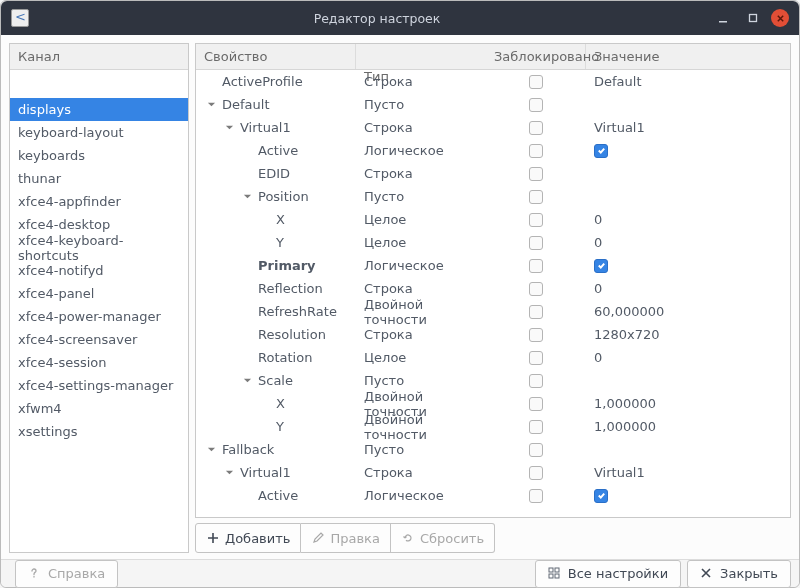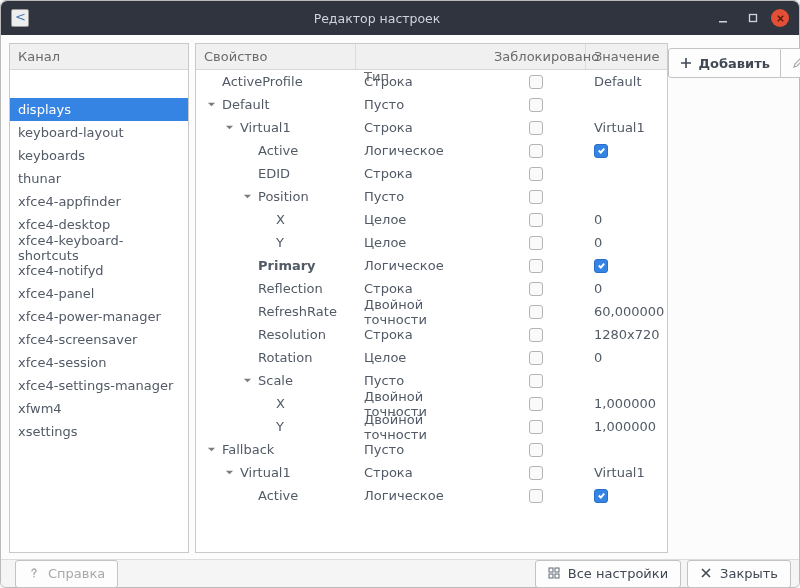--- a/index.html
+++ b/index.html
@@ -11,21 +11,21 @@
 .titlebar .title { flex: 1; text-align: center; font-size: 12.5px; color: #cfd4de; margin-left: 20px; }
 .titlebar .wbtn { width: 24px; height: 24px; display: flex; align-items: center; justify-content: center; margin-left: 6px; color: #cfd4de; cursor: pointer; }
 .titlebar .wbtn.close { background: #e24e36; border-radius: 50%; width: 18px; height: 18px; }
 .titlebar .wbtn.close svg { width: 9px; height: 9px; stroke: #5a1608; }
 .body { flex: 1; display: flex; flex-direction: column; padding: 8px; gap: 6px; min-height: 0; }
 .panes { flex: 1; display: flex; gap: 6px; min-height: 0; }
 .sidebar { width: 180px; border: 1px solid #c9c9c9; background: #fff; display: flex; flex-direction: column; }
 .sidebar .header { height: 26px; background: #f0f0f0; border-bottom: 1px solid #d6d6d6; display: flex; align-items: center; padding: 0 8px; color: #6a6a6a; font-weight: 500; }
 .sidebar .item { height: 23px; display: flex; align-items: center; padding: 0 8px; color: #525a66; cursor: pointer; }
 .sidebar .item.selected { background: #3584e4; color: #fff; margin-top: 28px; }
-.main { flex: 1; display: flex; flex-direction: row; min-width: 0; }
+.main { flex: 1; display: flex; flex-direction: column; min-width: 0; }
 .tree { flex: 1; border: 1px solid #c9c9c9; background: #fff; display: flex; flex-direction: column; min-height: 0; }
 .tree .cols { height: 26px; background: #f0f0f0; border-bottom: 1px solid #d6d6d6; display: flex; }
 .col-h { display: flex; align-items: center; padding: 0 8px; color: #6a6a6a; font-weight: 500; border-right: 1px solid #dcdcdc; }
 .col-h:last-child { border-right: none; }
 .col-prop { width: 160px; }
 .col-type { width: 130px; margin-top: 32px; }
 .col-lock { width: 100px; }
 .col-val { flex: 1; }
 .rows { flex: 1; overflow: hidden; }
 .row { height: 23px; display: flex; align-items: center; }
@@ -34,21 +34,21 @@
 .cell.type { width: 130px; padding-left: 8px; color: #525a66; }
 .cell.lock { width: 100px; justify-content: center; }
 .cell.val { flex: 1; padding-left: 8px; color: #525a66; }
 .expander { width: 14px; height: 14px; display: inline-flex; align-items: center; justify-content: center; margin-right: 4px; color: #7b7b7b; }
 .expander svg { width: 9px; height: 9px; fill: #7b7b7b; }
 .ckbox { width: 14px; height: 14px; border: 1px solid #b4b4b4; border-radius: 3px; background: #fafafa; display: inline-flex; align-items: center; justify-content: center; }
 .ckbox.checked { background: #3584e4; border-color: #2a6fc7; }
 .ckbox.checked svg { width: 9px; height: 9px; stroke: #fff; stroke-width: 2.2; fill: none; }
 .toolbar { display: flex; gap: 0; margin-top: 5px; }
 .tbtn { height: 30px; border: 1px solid #c3c3c3; background: #fdfdfd; display: flex; align-items: center; padding: 0 10px; color: #404854; cursor: pointer; }
-.tbtn.first { border-radius: 3px 0 0 3px; font-weight: bold; }
+.tbtn.first { border-radius: 3px 0 0 3px; }
 .tbtn.mid { border-left: none; }
 .tbtn.last { border-left: none; border-radius: 0 3px 3px 0; }
 .tbtn.disabled { color: #a8a8a8; cursor: default; }
 .tbtn .ic { width: 14px; height: 14px; margin-right: 5px; display: inline-flex; align-items: center; justify-content: center; }
 .footer { height: 28px; border-top: 1px solid #dcdcdc; background: #f5f5f5; display: flex; align-items: center; padding: 0 8px; margin: 0 -8px -8px -8px; border-radius: 0 0 6px 6px; }
 .fbtn { height: 28px; border: 1px solid #c3c3c3; background: #fdfdfd; border-radius: 3px; display: flex; align-items: center; padding: 0 12px; color: #404854; cursor: pointer; margin-left: 6px; }
 .fbtn.disabled { color: #a8a8a8; cursor: default; }
 .fbtn .ic { width: 14px; height: 14px; margin-right: 6px; display: inline-flex; }
 .spacer { flex: 1; }
 </style>

